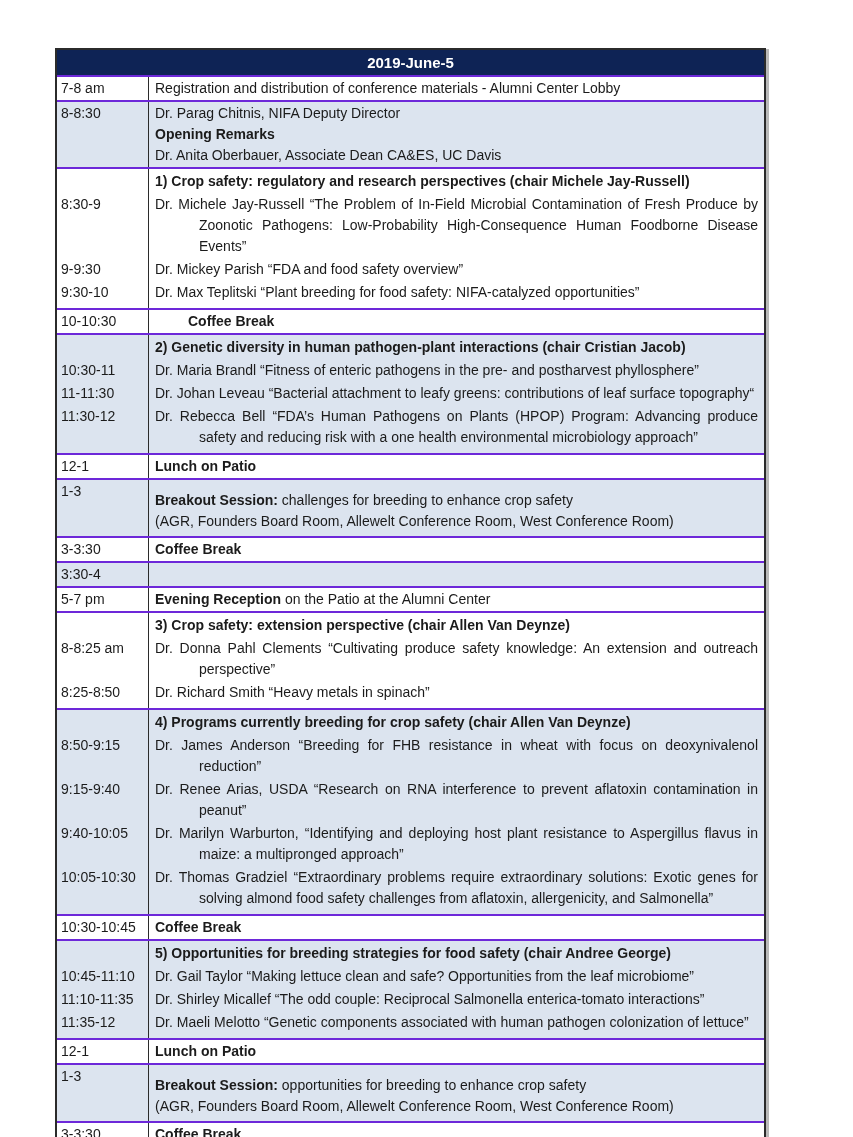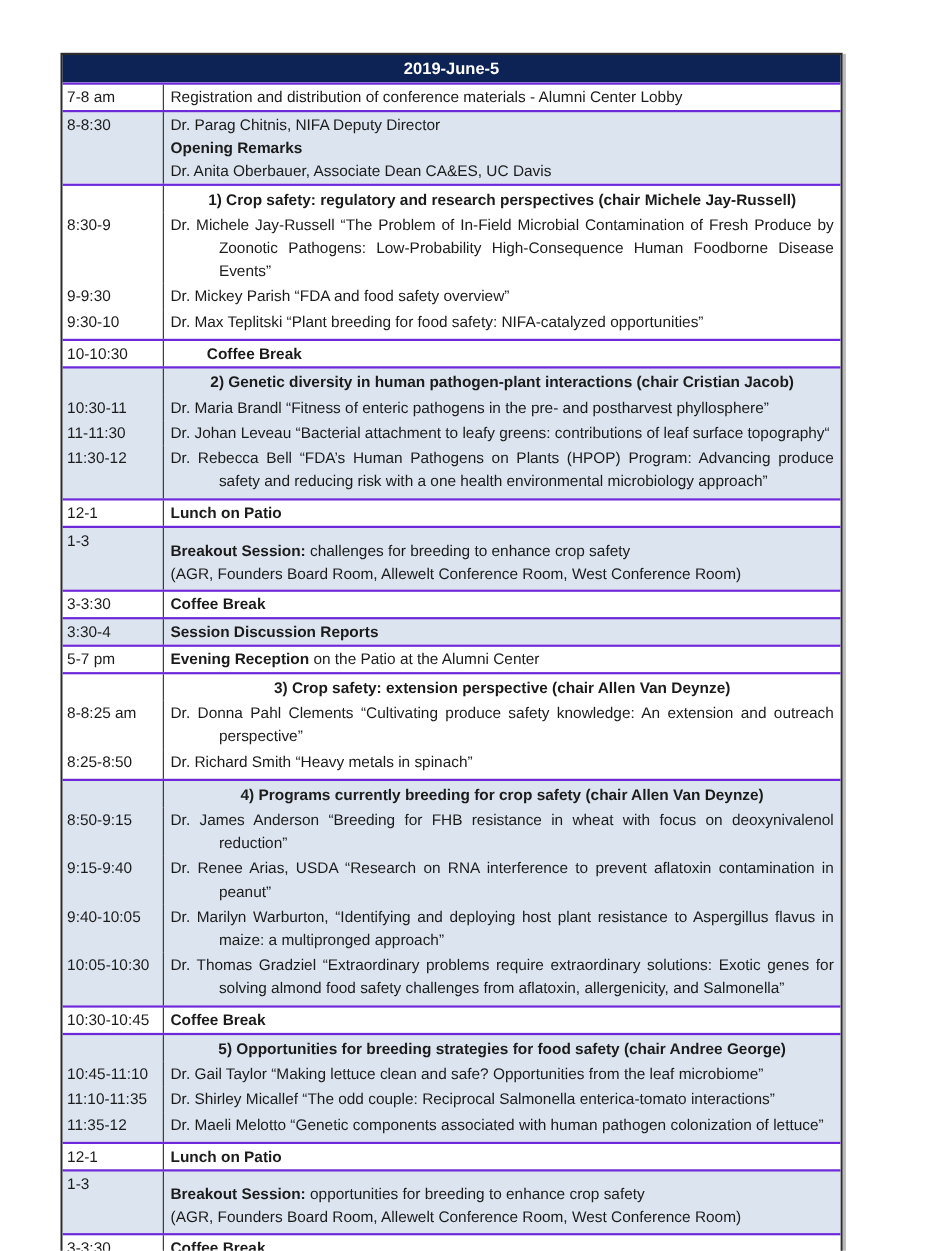--- a/index.html
+++ b/index.html
@@ -39,21 +39,21 @@
   .ccell{
     padding:1px 6px;
     font-size:14px;line-height:21px;
   }
   .line{margin:0;}
   .line.indent{padding-left:33px;}
   .row.spaced .ccell{padding-top:10px;padding-bottom:4px;}
   .b{font-weight:bold;}
   .session-title{
     margin:0;padding-top:1px;
-    text-align:center;font-weight:bold;
+    text-align:left;font-weight:bold;
   }
   .talk{
     margin:0;
     text-align:justify;
     padding-left:44px;text-indent:-44px;
   }
   .quote{}
   .session > .tcell:nth-last-child(2),
   .session > .ccell:nth-last-child(1){padding-bottom:5px;}
 </style>
@@ -132,23 +132,20 @@
       </div>
     </div>
     <div class="row white">
       <div class="tcell">3-3:30</div>
       <div class="ccell">
         <p class="line"><span class="b">Coffee Break</span></p>
       </div>
     </div>
     <div class="row blue">
       <div class="tcell">3:30-4</div>
-      <div class="ccell">
-        <p class="line"><span class="b">Session Discussion Reports</span></p>
-      </div>
     </div>
     <div class="row white">
       <div class="tcell">5-7 pm</div>
       <div class="ccell">
         <p class="line"><span class="b">Evening Reception</span><span> on the Patio at the Alumni Center</span></p>
       </div>
     </div>
     <div class="row white session">
       <div class="tcell"></div>
       <div class="ccell">

